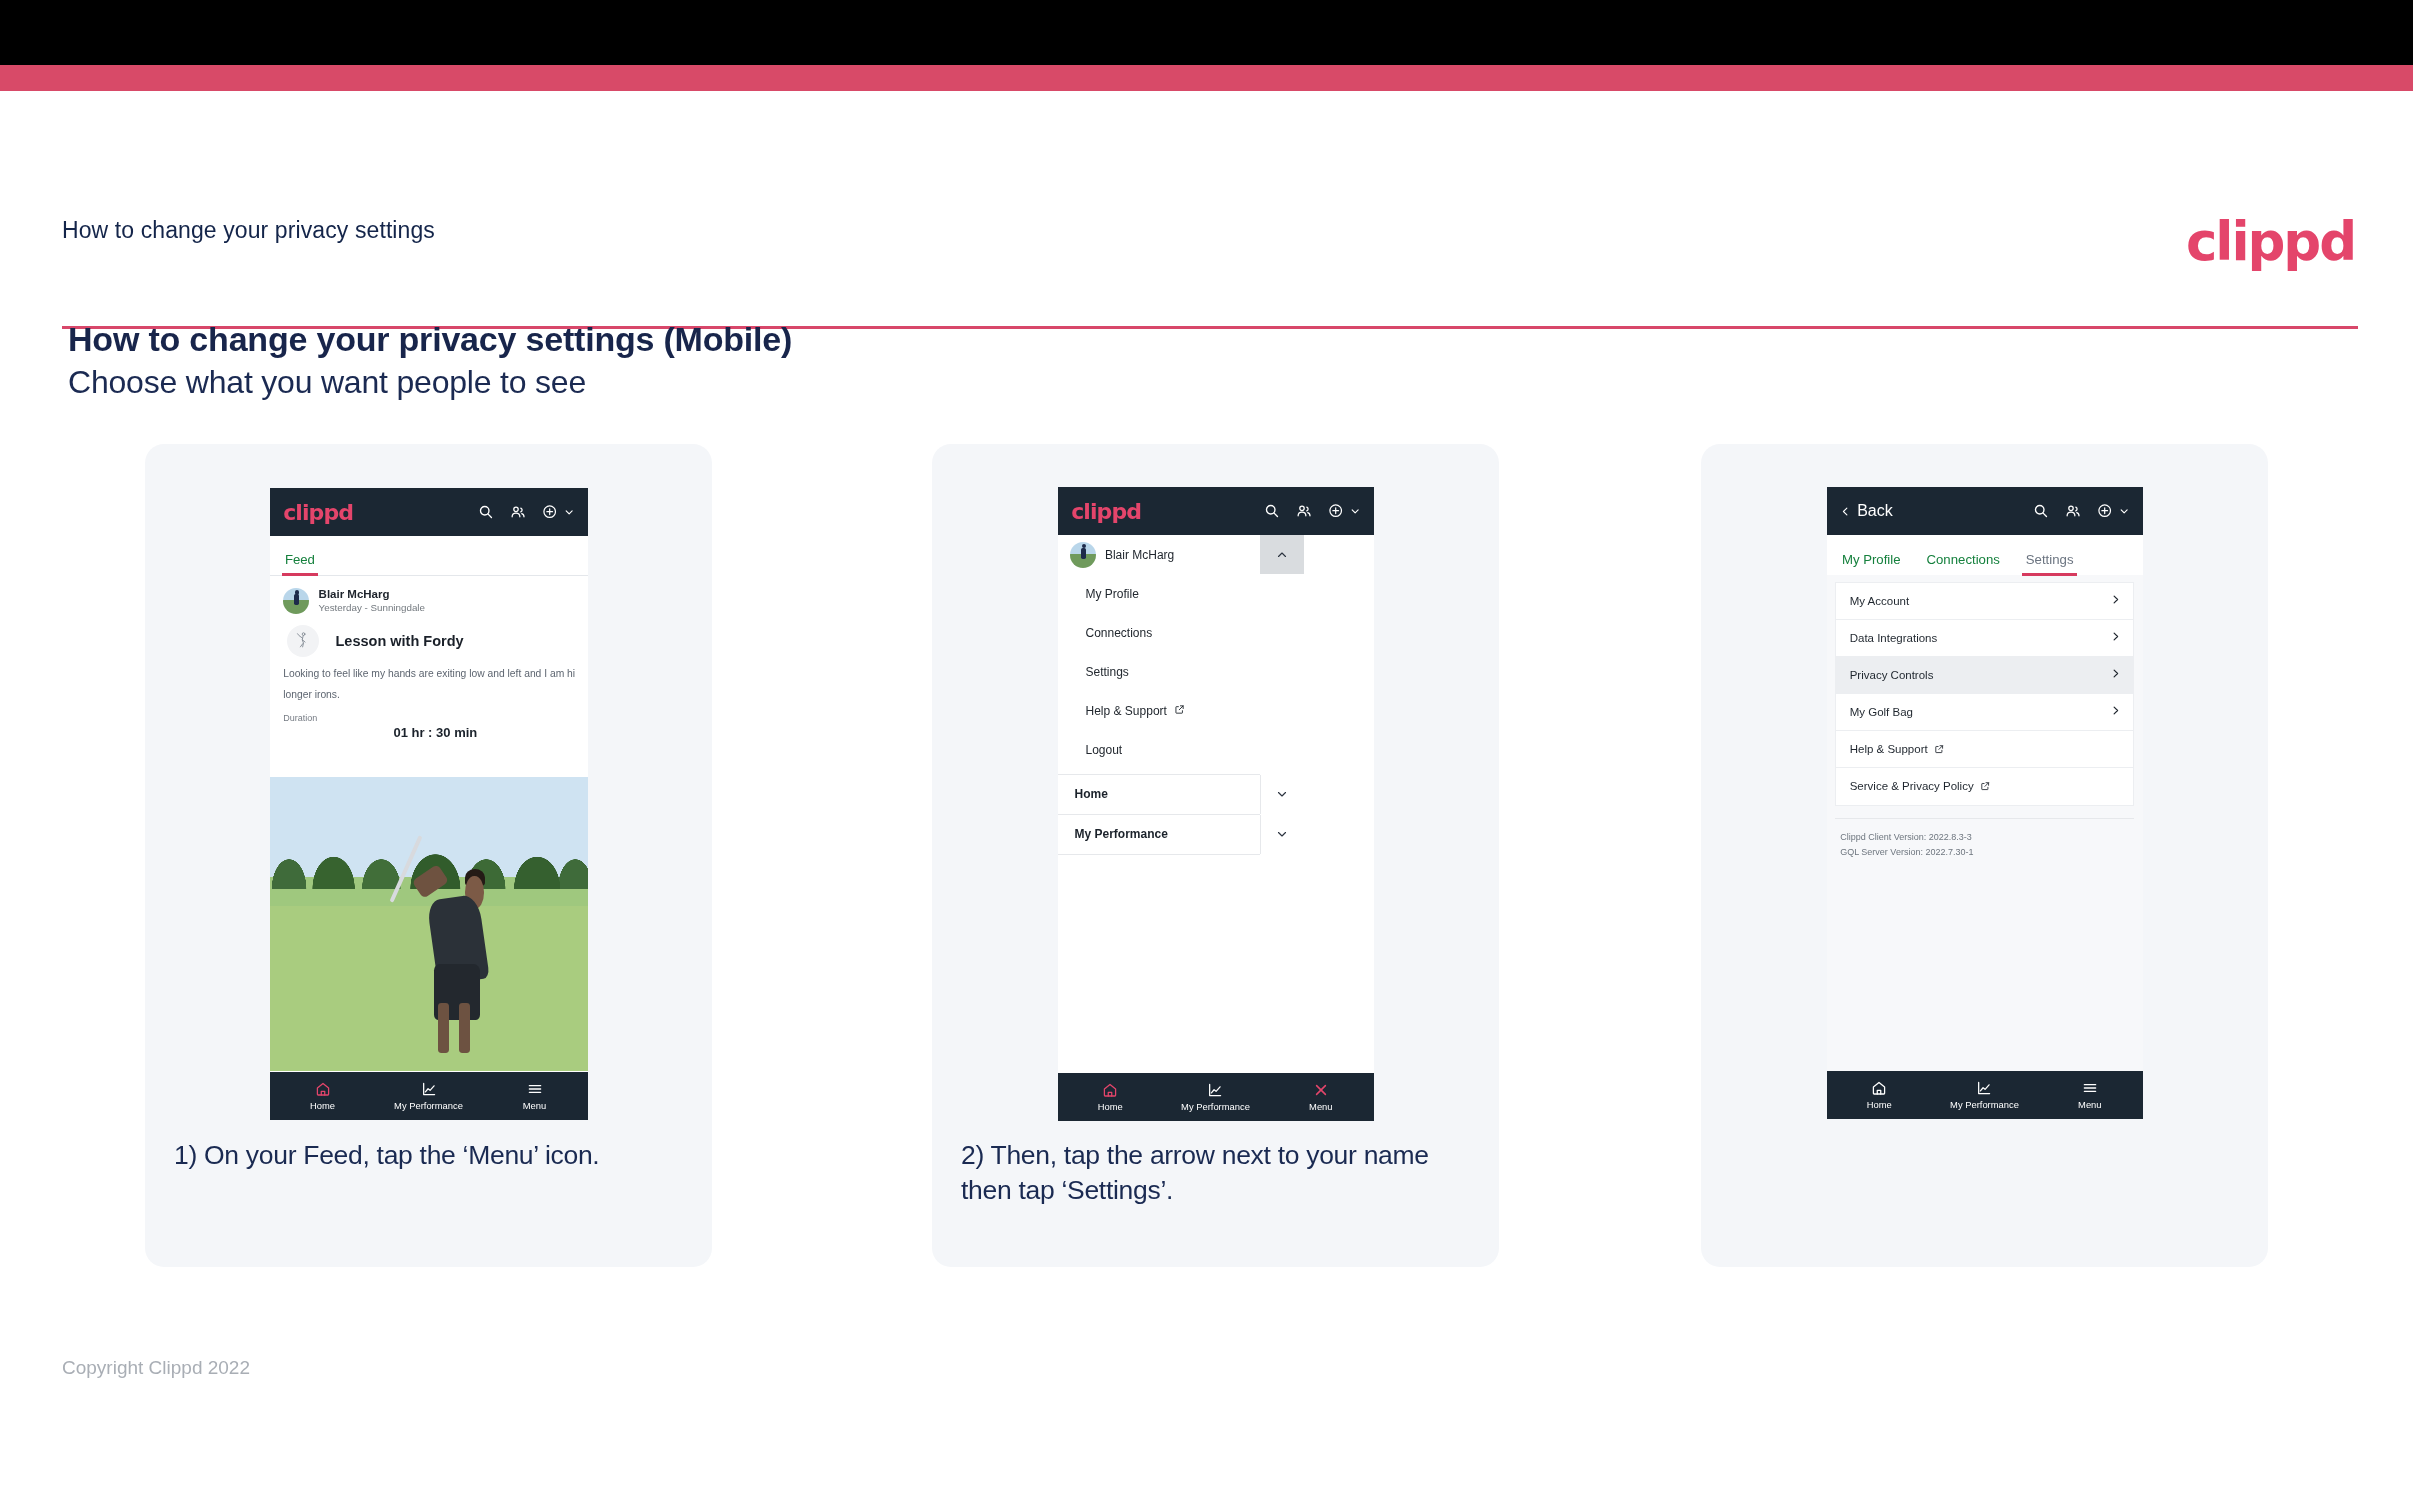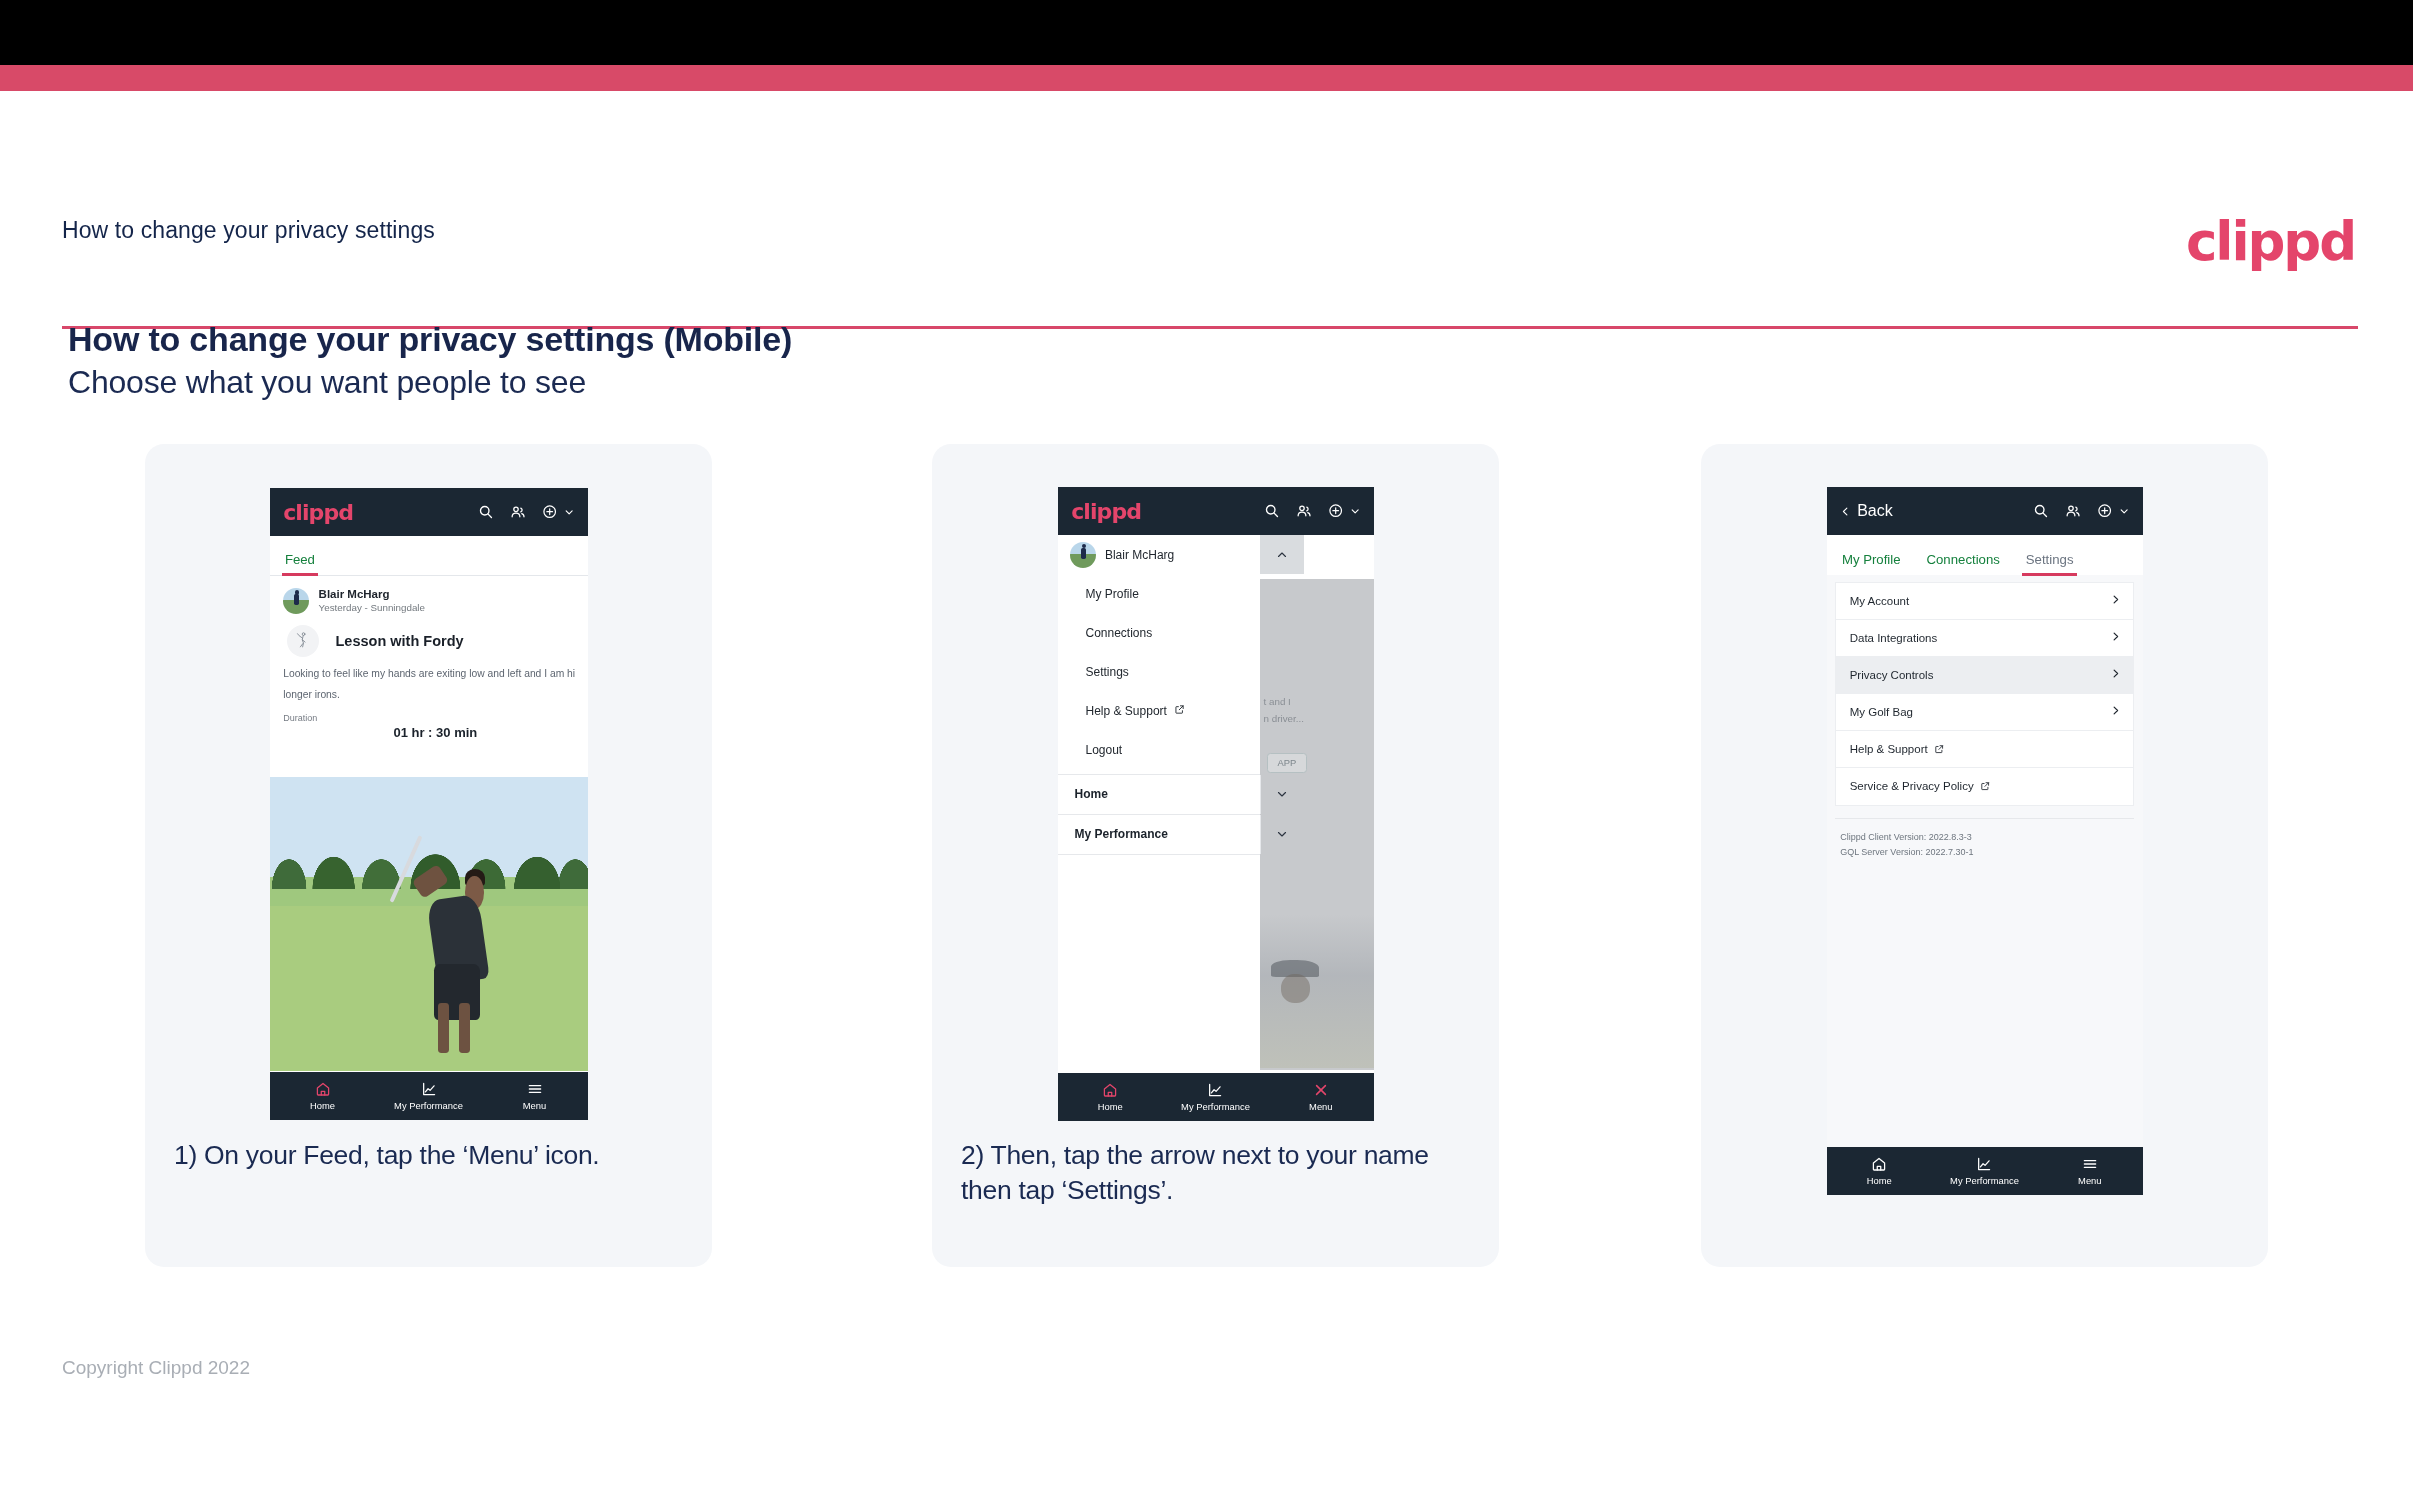--- a/index.html
+++ b/index.html
@@ -48,21 +48,21 @@
   }
   .card:nth-of-type(1) { left: 145px; }
   .card:nth-of-type(2) { left: 932px; }
   .card:nth-of-type(3) { left: 1701px; }
 
   .phone {
     position: absolute; left: 50%; transform: translateX(-50%); top: 44px;
     width: 318px; height: 632px; background: #ffffff; overflow: hidden;
   }
   .card:nth-of-type(2) .phone { width: 316px; height: 634px; top: 43px; }
-  .card:nth-of-type(3) .phone { width: 316px; height: 708px; top: 43px; background: #f7f8fa; }
+  .card:nth-of-type(3) .phone { width: 316px; height: 632px; top: 43px; background: #f7f8fa; }
 
   
   .appbar {
     height: 48px; background: #1b2733; display: flex; align-items: center;
     padding: 0 13.7px; position: relative;
   }
   .appbar .logo {
     font-size: 22px; font-weight: 700; color: #e4456b; letter-spacing: -0.9px;
     font-family: "DejaVu Sans", sans-serif;
   }
@@ -418,31 +418,20 @@
           </span>
           <span style="margin-left:-9.4px">
             <svg width="10.3" height="10.3" viewBox="0 0 24 24" fill="none" stroke="#fff" stroke-width="2.6" stroke-linecap="round" stroke-linejoin="round">
                 <polyline points="5,9 12,16 19,9"></polyline>
               </svg>
           </span>
         </span>
       </div>
 
       <div class="drawer-wrap">
-        <div class="dim-bg">
-          <div class="dimpanel"></div>
-          <div class="ghost-text">
-            <div>t and I</div>
-            <div>n driver...</div>
-          </div>
-          <div class="app-chip">APP</div>
-          <div class="ghost-golfer"></div>
-          <div class="ghost-cap"></div>
-          <div class="ghost-head"></div>
-        </div>
 
         <div class="drawer">
           <div class="drawer-user">
             <span class="avatar"></span>
             <span class="uname">Blair McHarg</span>
             <span class="drawer-chevron-box">
               <svg width="12" height="12" viewBox="0 0 24 24" fill="none" stroke="#2c3440" stroke-width="2.3" stroke-linecap="round" stroke-linejoin="round">
                   <polyline points="5,15 12,8 19,15"></polyline>
                 </svg>
             </span>

